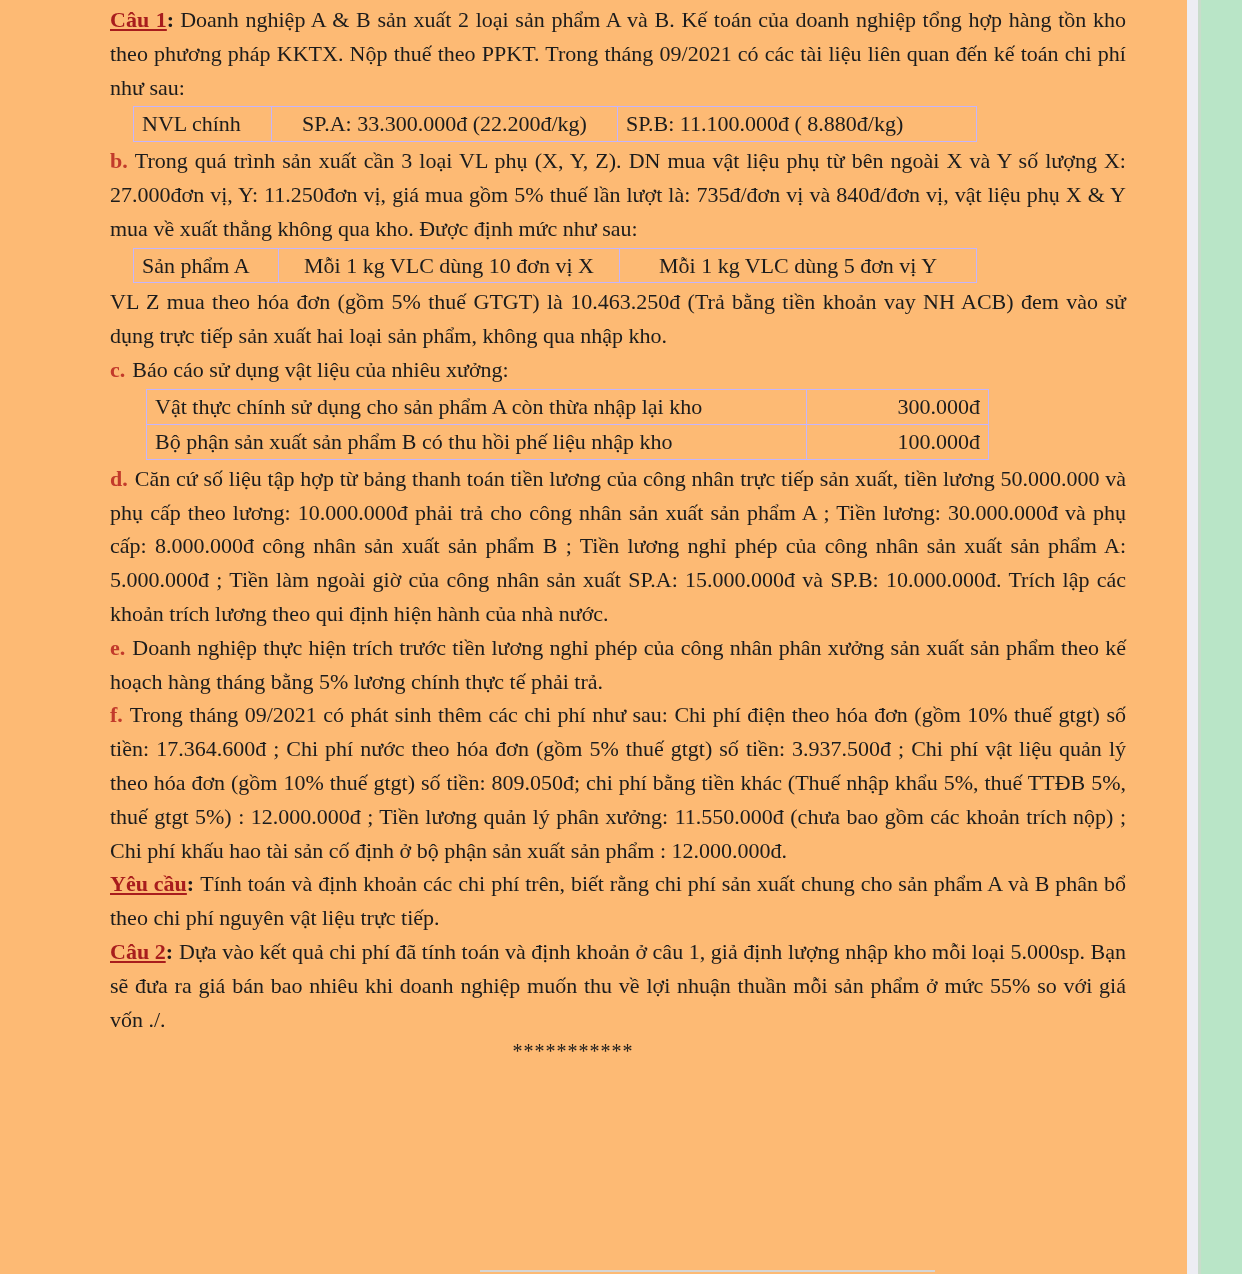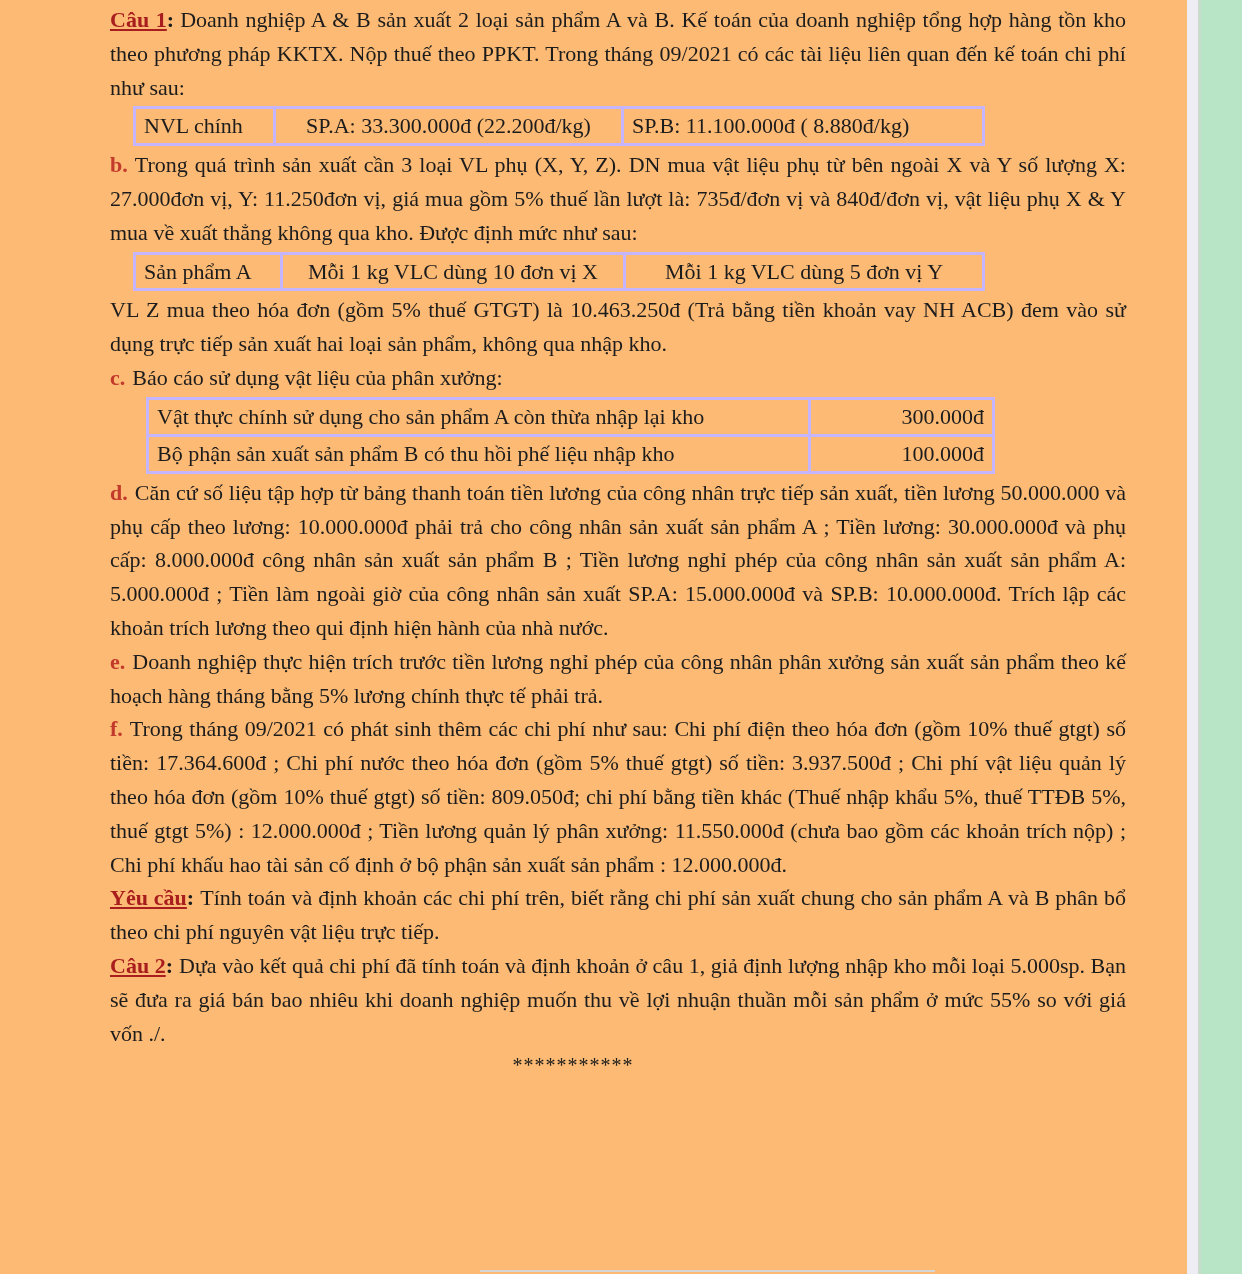--- a/index.html
+++ b/index.html
@@ -44,21 +44,21 @@
     margin-right: 7px;
   }
   table.doc-table {
     border-collapse: collapse;
     table-layout: fixed;
     margin: 2px 0 2px 23px;
     font-size: 22px;
     color: var(--text-color, #1c1c1c);
   }
   table.doc-table td {
-    border: 3px solid #c4b5fd;
+    border: 1px solid #c4b5fd;
     padding: 0 8px;
     height: 33px;
     overflow: hidden;
     white-space: nowrap;
     text-align: left;
   }
   table.t1 { width: 841px; }
   table.t1 td.c1 { width: 121px; }
   table.t1 td.c2 { width: 329px; text-align: center; }
   table.t1 td.c3 { width: 342px; text-align: left; }
@@ -126,21 +126,21 @@
           <tr>
         <td class="c1">Sản phẩm A</td>
         <td class="c2">Mỗi 1 kg VLC dùng 10 đơn vị X</td>
         <td class="c3">Mỗi 1 kg VLC dùng 5 đơn vị Y</td>
       </tr>
     </tbody>
       </table>
 
     <p class="para"><span>VL Z mua theo hóa đơn (gồm 5% thuế GTGT) là 10.463.250đ (Trả bằng tiền khoản vay NH ACB) đem vào sử dụng trực tiếp sản xuất hai loại sản phẩm, không qua nhập kho.</span></p>
 
-    <p class="para"><span class="sec-label">c.</span><span>Báo cáo sử dụng vật liệu của phân xưởng:</span></p>
+    <p class="para"><span class="sec-label">c.</span><span>Báo cáo sử dụng vật liệu của nhiêu xưởng:</span></p>
 
     <table class="doc-table t3">
       <tbody>
           <tr>
         <td class="c1">Vật thực chính sử dụng cho sản phẩm A còn thừa nhập lại kho</td>
         <td class="c2">300.000đ</td>
       </tr>
       <tr>
         <td class="c1">Bộ phận sản xuất sản phẩm B có thu hồi phế liệu nhập kho</td>
         <td class="c2">100.000đ</td>

